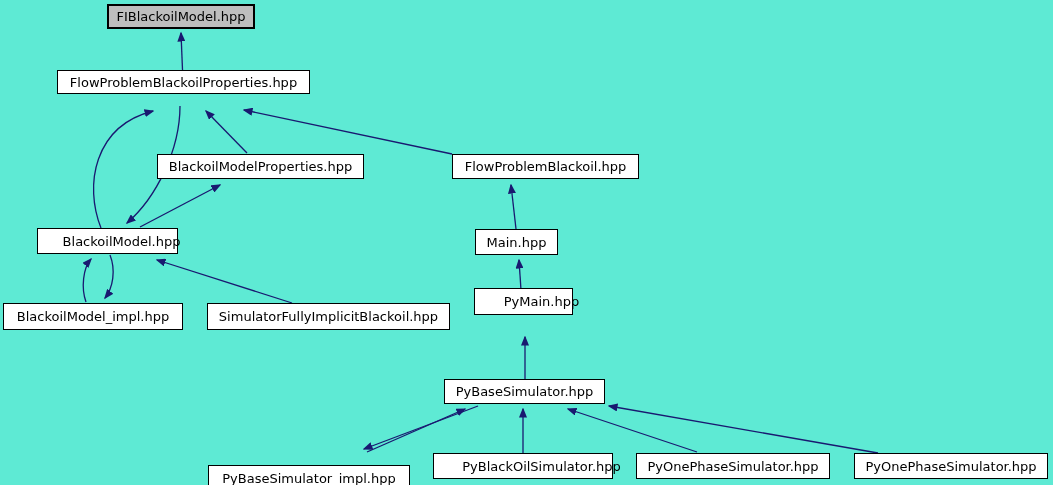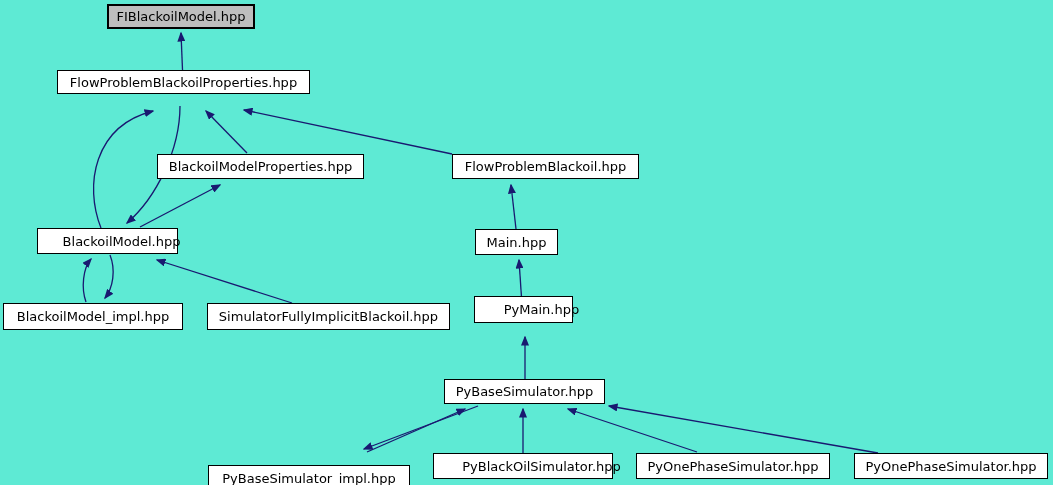--- a/index.html
+++ b/index.html
@@ -79,21 +79,21 @@
     </div>
     <div class="node" style="left: 475px; top: 229px; width: 83px; height: 26px;">
       <span>Main.hpp</span>
     </div>
     <div class="node" style="left: 3px; top: 303px; width: 180px; height: 27px;">
       <span>BlackoilModel_impl.hpp</span>
     </div>
     <div class="node" style="left: 207px; top: 303px; width: 243px; height: 27px;">
       <span>SimulatorFullyImplicitBlackoil.hpp</span>
     </div>
-    <div class="node" style="left: 474px; top: 296px; width: 99px; height: 27px; padding-left: 36px;">
+    <div class="node" style="left: 474px; top: 288px; width: 99px; height: 27px; padding-left: 36px;">
       <span>PyMain.hpp</span>
     </div>
     <div class="node" style="left: 444px; top: 379px; width: 161px; height: 25px;">
       <span>PyBaseSimulator.hpp</span>
     </div>
     <div class="node" style="left: 208px; top: 453px; width: 202px; height: 26px; margin-top: 12px;">
       <span>PyBaseSimulator_impl.hpp</span>
     </div>
     <div class="node" style="left: 433px; top: 453px; width: 180px; height: 26px; padding-left: 37px;">
       <span>PyBlackOilSimulator.hpp</span>

